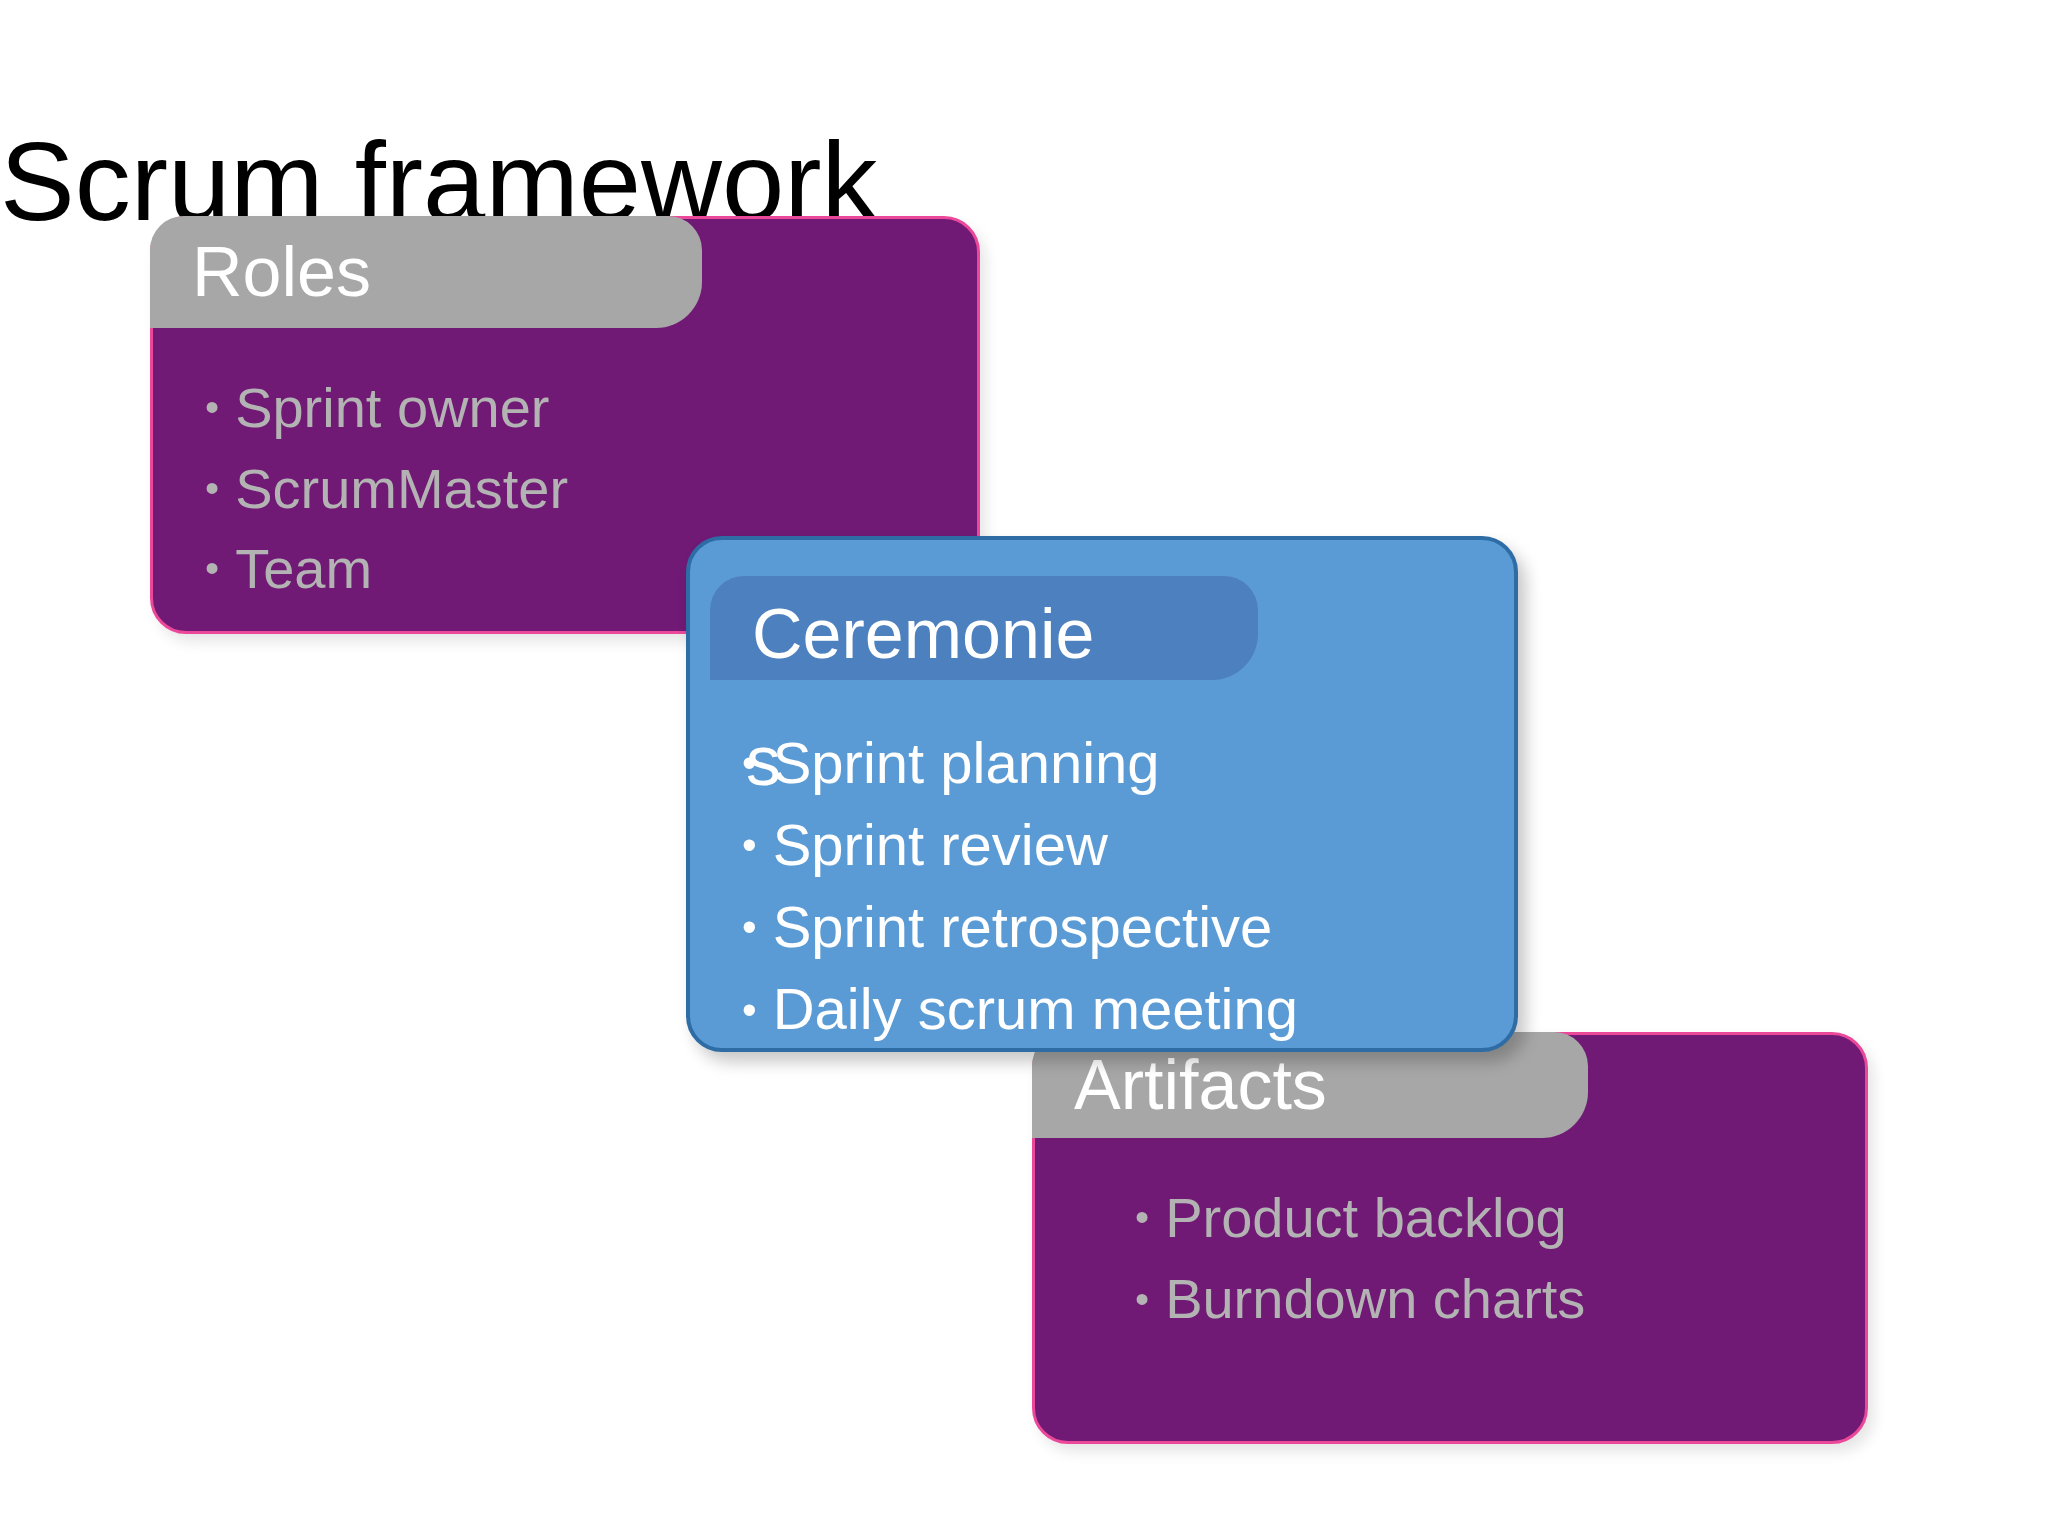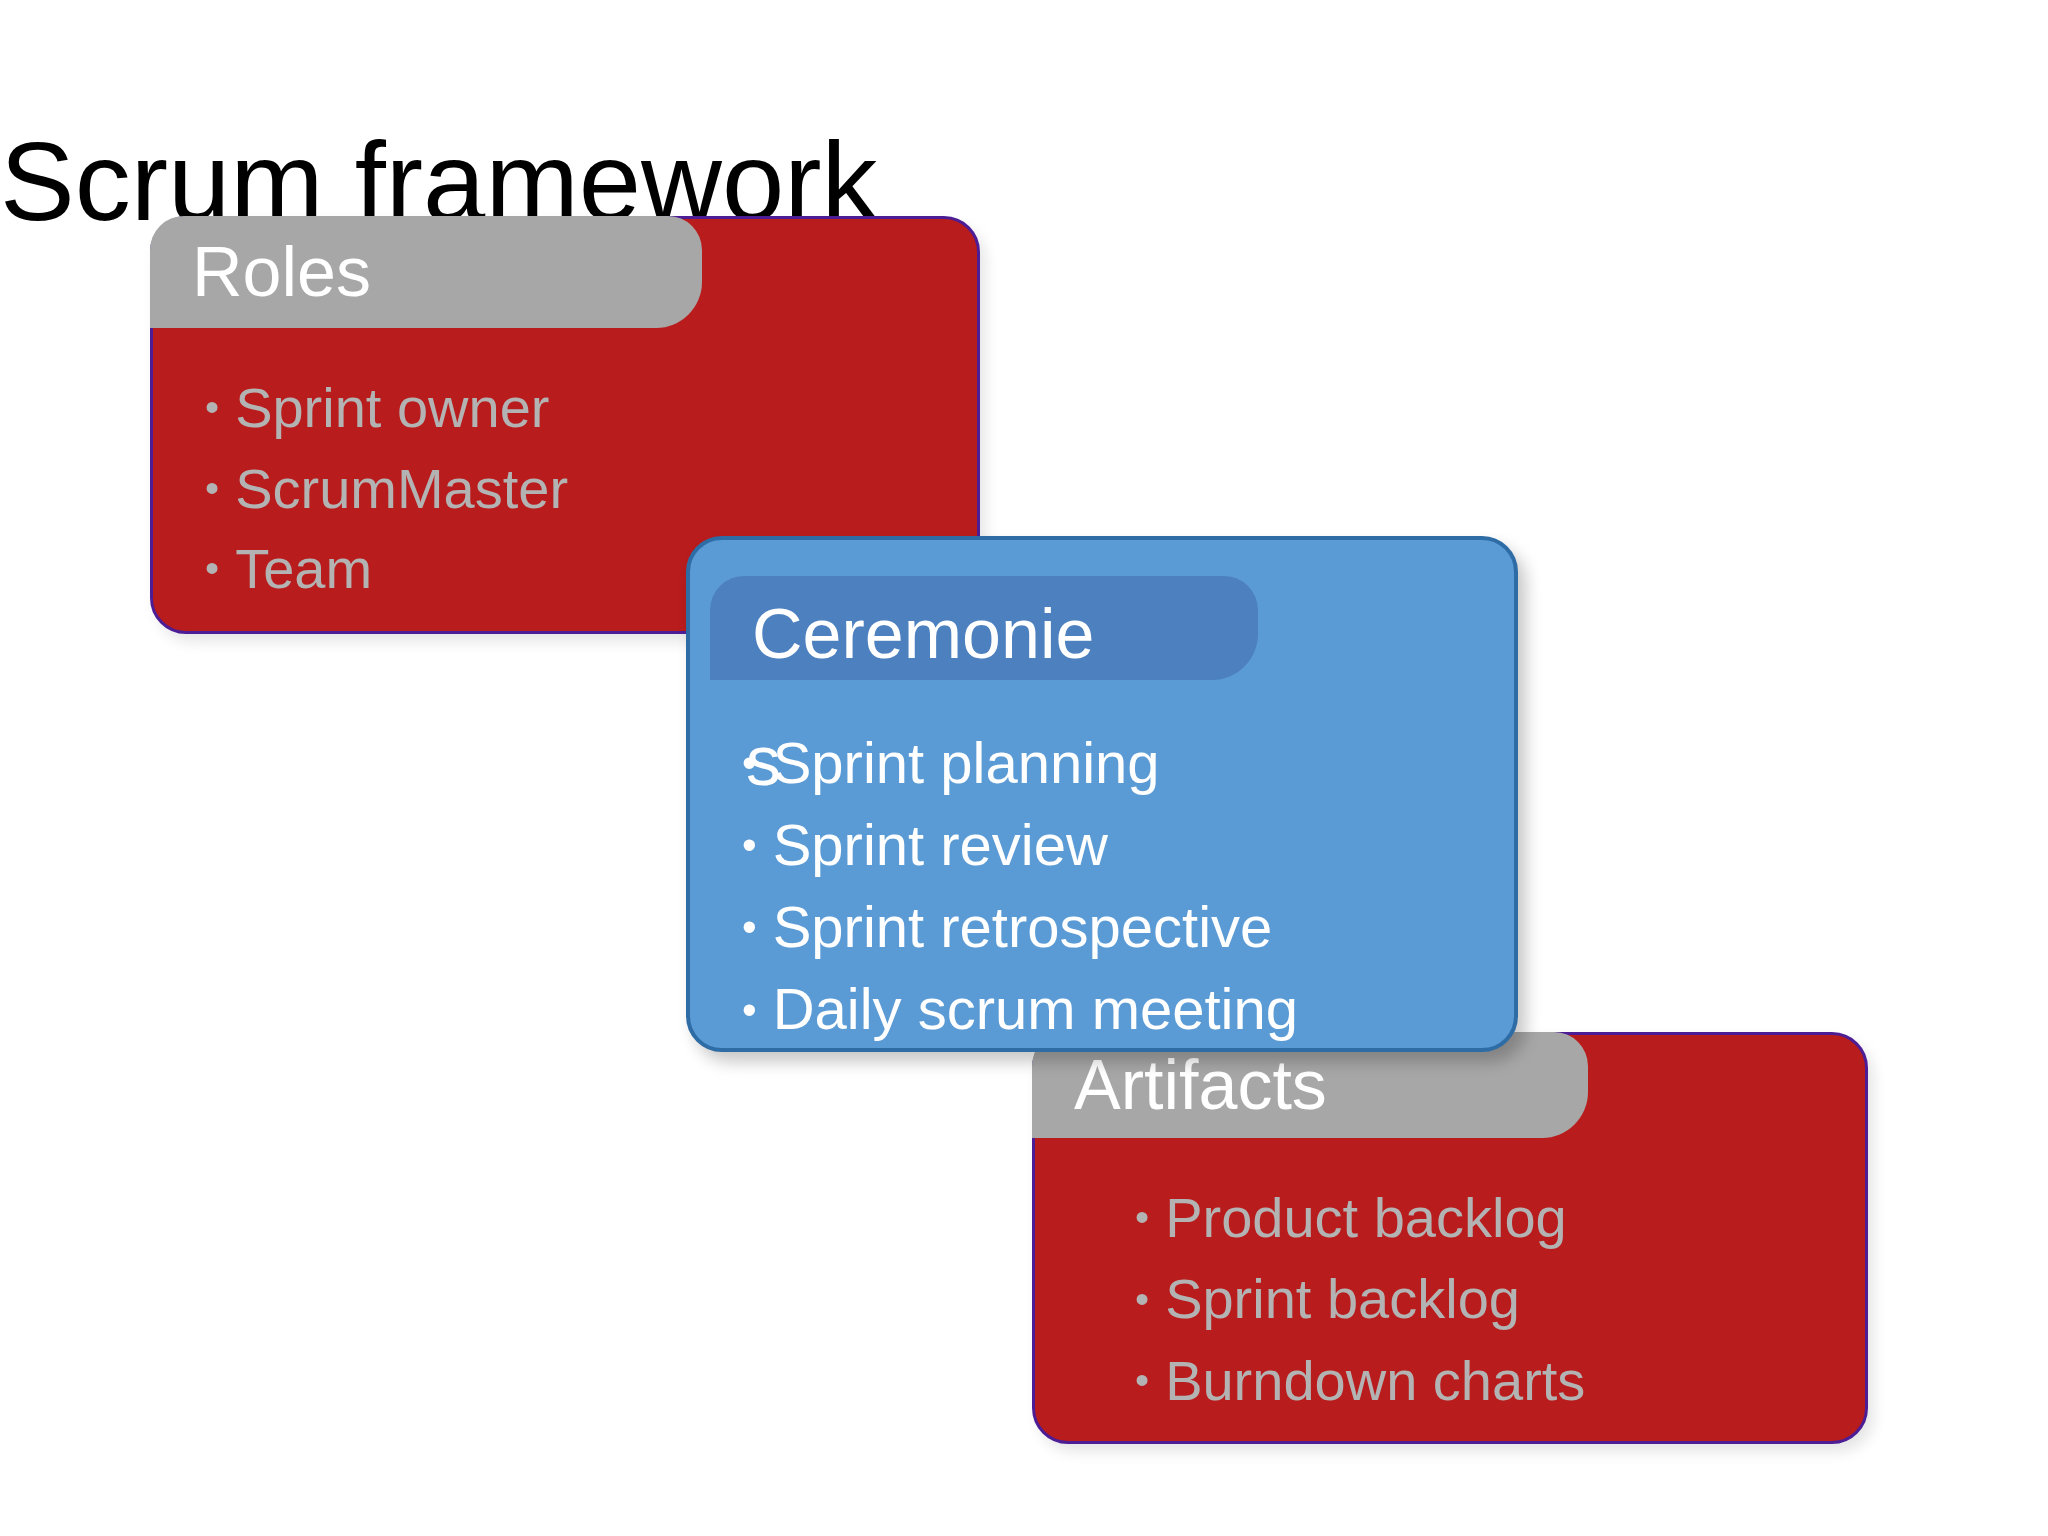--- a/index.html
+++ b/index.html
@@ -24,22 +24,22 @@
     font-weight: 400;
   }
 
   .card {
     position: absolute;
     border-radius: 36px;
     box-sizing: border-box;
   }
 
   .card.gray {
-    background: #b91c1c;
-    border: 3px solid #4c1d95;
+    background: #701a75;
+    border: 3px solid #ec4899;
     box-shadow: 6px 8px 14px rgba(0,0,0,0.10);
     z-index: 1;
   }
 
   .card.blue {
     background: #5b9bd5;
     border: 4px solid #2e6ca6;
     box-shadow: 8px 10px 16px rgba(0,0,0,0.22);
     z-index: 3;
   }
@@ -170,21 +170,18 @@
     </ul>
   </div>
 
   <div class="card gray card-artifacts">
     <div class="card-header">Artifacts</div>
     <ul class="card-list">
       <li>
         <span class="bullet">•</span><span>Product backlog</span>
       </li>
       <li>
-        <span class="bullet">•</span><span>Sprint backlog</span>
-      </li>
-      <li>
         <span class="bullet">•</span><span>Burndown charts</span>
       </li>
     </ul>
   </div>
 
 </div>
 
 </body></html>

